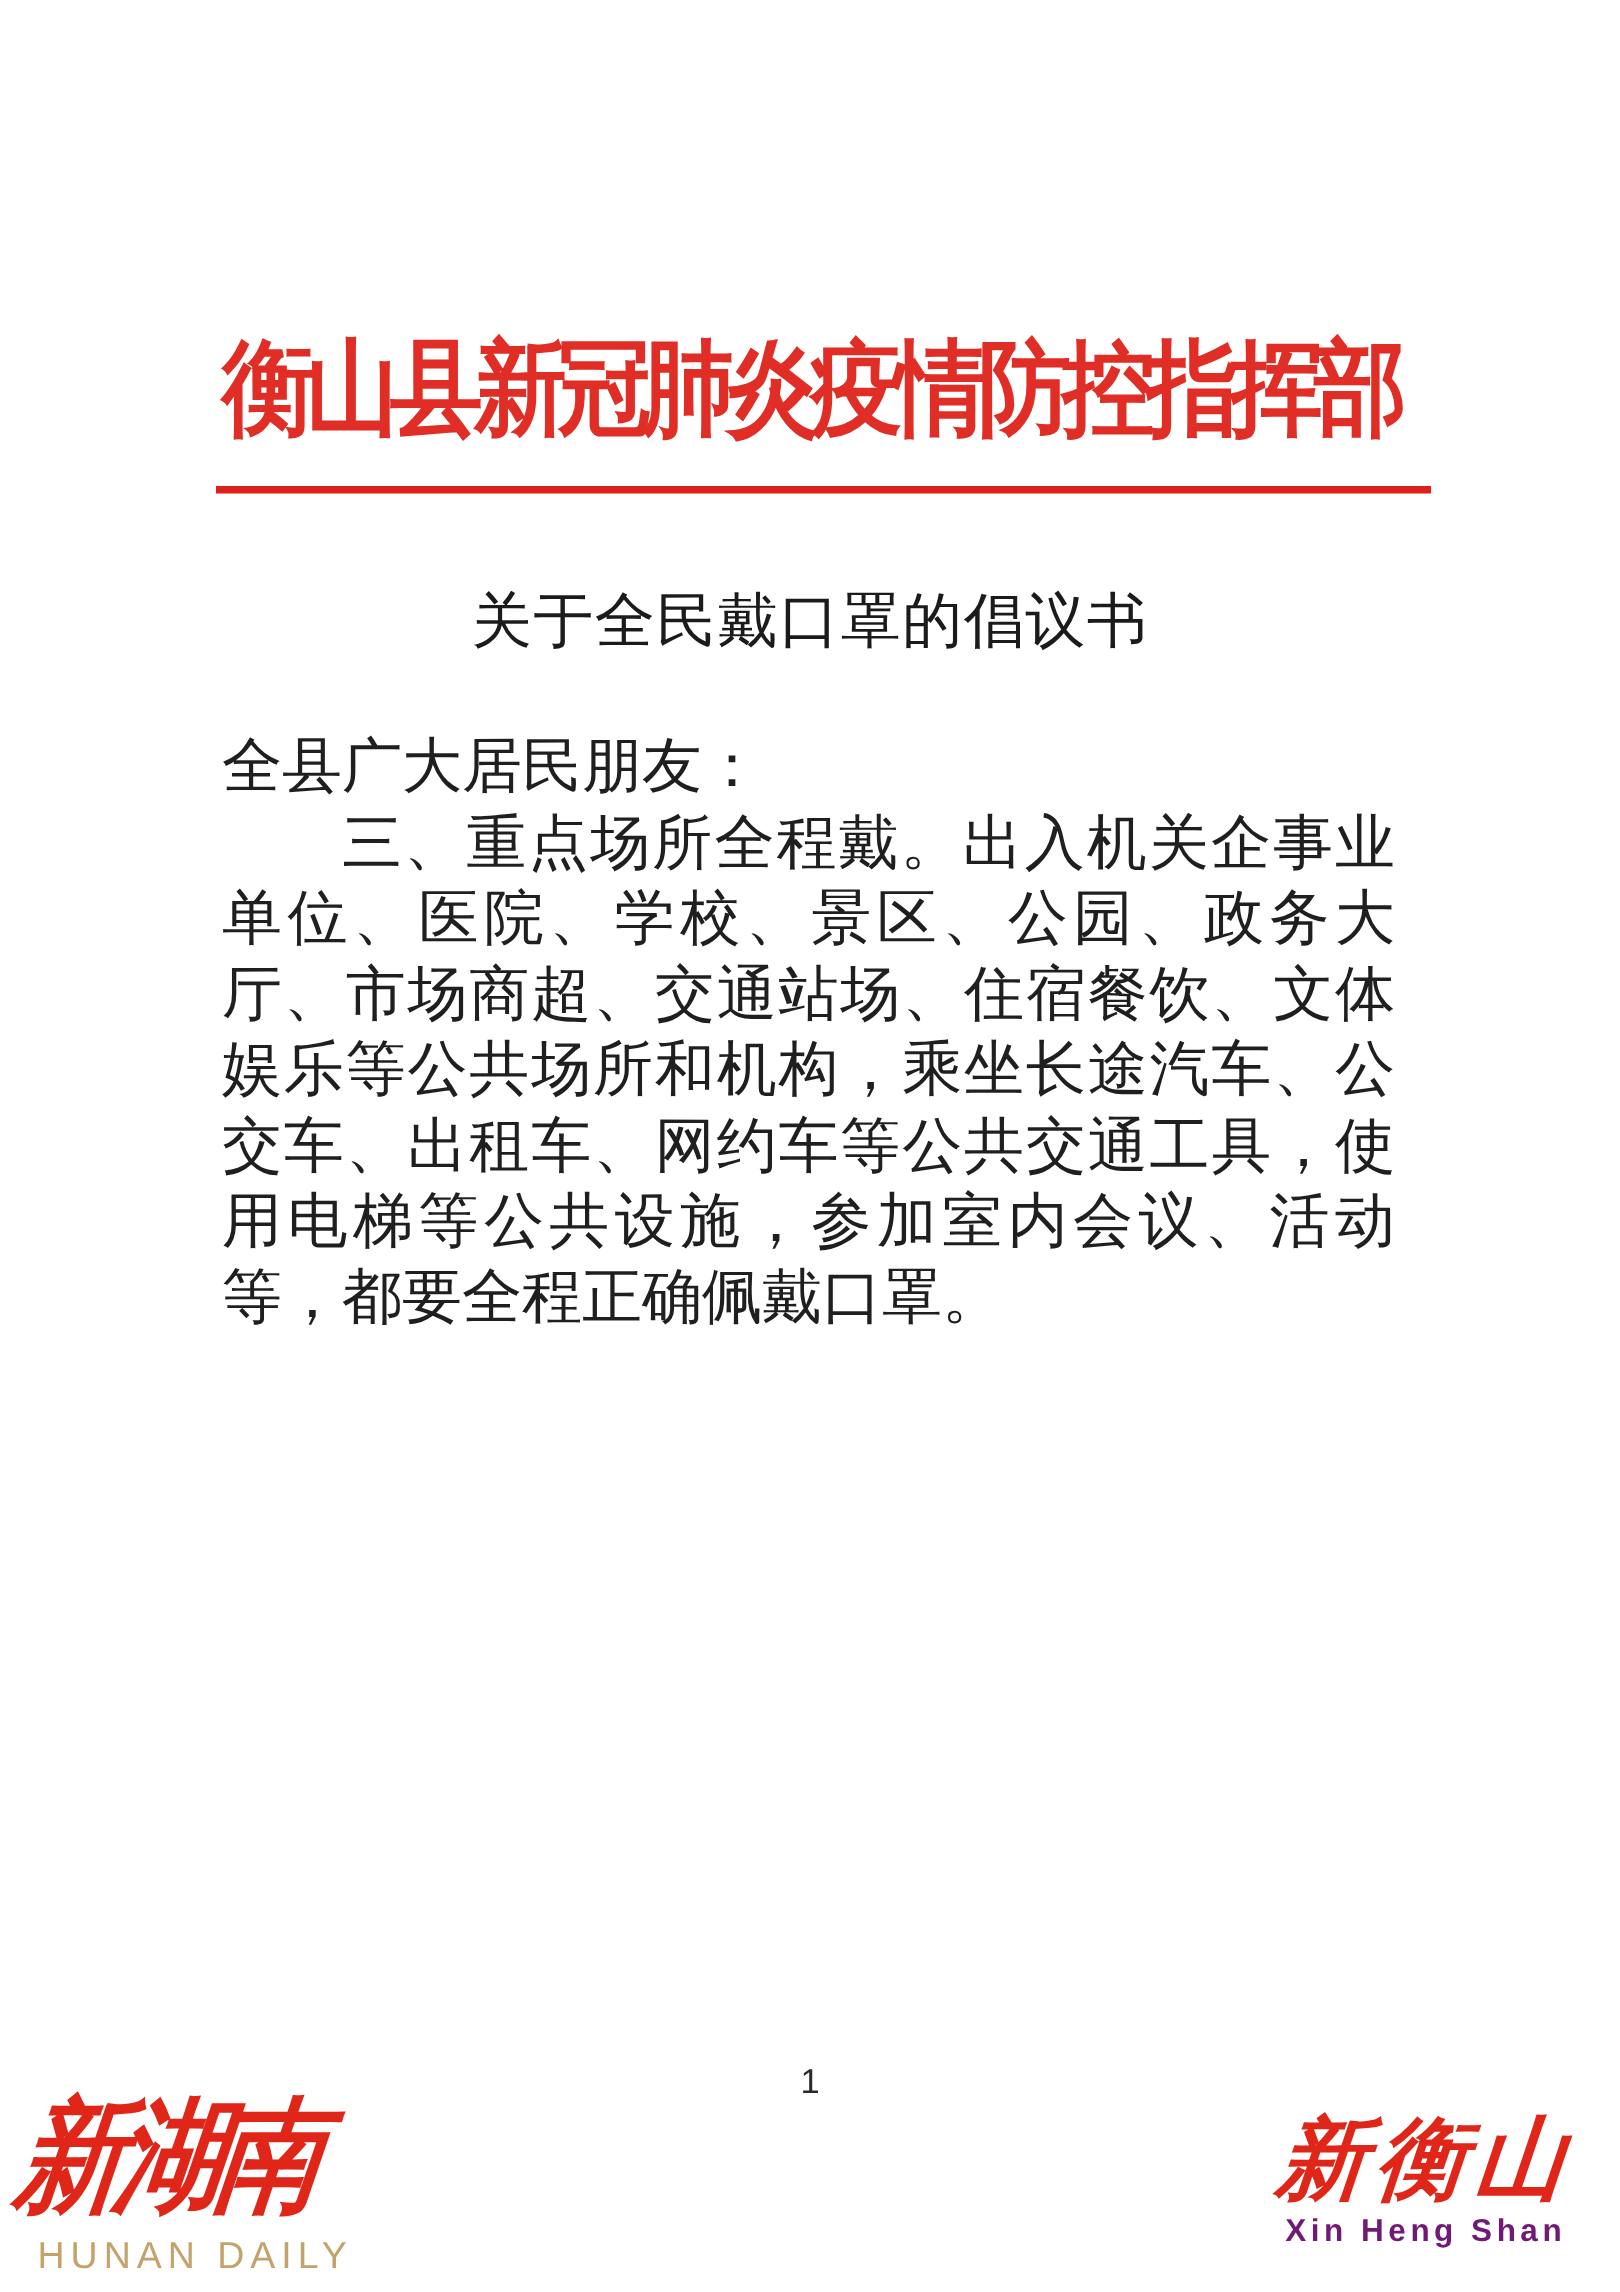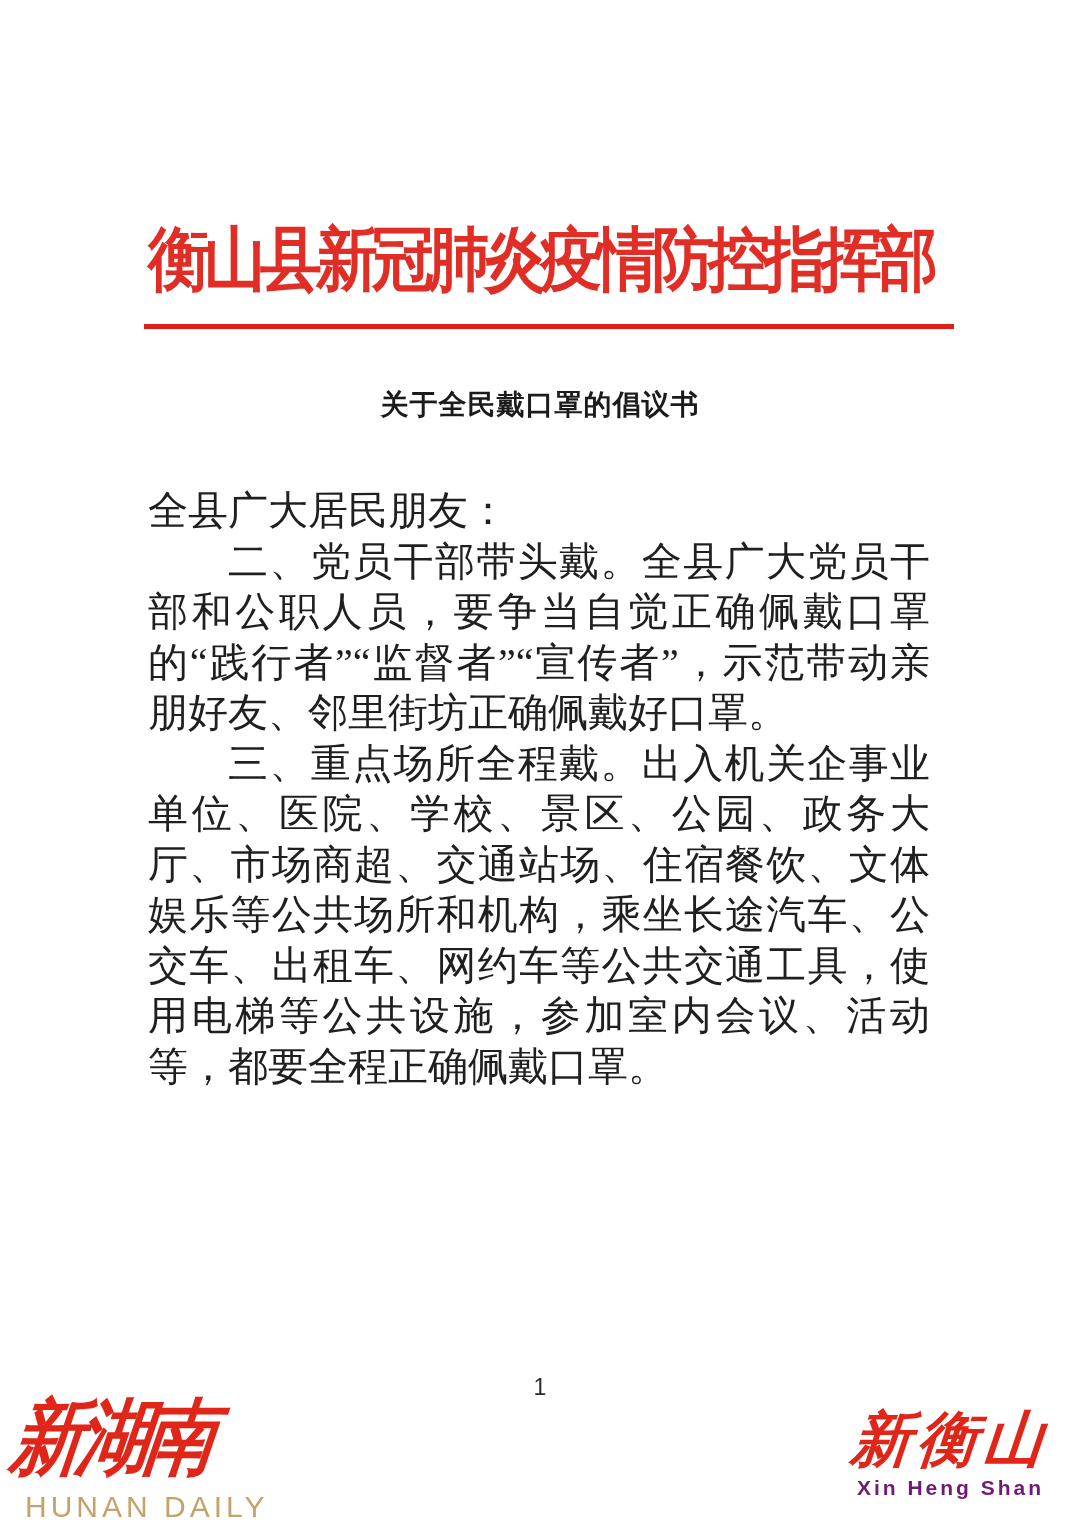--- a/index.html
+++ b/index.html
@@ -39,22 +39,22 @@
     background: #dd2019;
   }
 
   
   .doc-title {
     position: absolute;
     top: 386px;
     left: 0;
     width: 100%;
     text-align: center;
-    font-size: 28px;
-    font-weight: bold;
+    font-size: 40px;
+    font-weight: normal;
     letter-spacing: 1px;
     color: #1b1b1b;
     white-space: nowrap;
   }
 
   
   .body-text {
     position: absolute;
     top: 486px;
     left: 148px;
@@ -95,21 +95,21 @@
     transform: skewX(-7deg) scaleY(1.15);
     transform-origin: left top;
     white-space: nowrap;
     line-height: 88px;
     font-style: italic;
   }
   .logo-left-en {
     margin-top: 14px;
     margin-left: 7px;
     font-family: "Liberation Sans", "DejaVu Sans", sans-serif;
-    font-size: 30px;
+    font-size: 25px;
     letter-spacing: 4px;
     color: #c3a36b;
     white-space: nowrap;
   }
 
   .logo-right {
     position: absolute;
     right: 22px;
     top: 1406px;
     width: 215px;
@@ -142,21 +142,20 @@
 <div class="page">
 
   <div class="org-title">衡山县新冠肺炎疫情防控指挥部</div>
 
   <div class="red-divider"></div>
 
   <h1 class="doc-title">关于全民戴口罩的倡议书</h1>
 
   <div class="body-text">
     <p class="salutation">全县广大居民朋友：</p>
-    <p class="para">二、党员干部带头戴。全县广大党员干部和公职人员，要争当自觉正确佩戴口罩的“践行者”“监督者”“宣传者”，示范带动亲朋好友、邻里街坊正确佩戴好口罩。</p>
     <p class="para">三、重点场所全程戴。出入机关企事业单位、医院、学校、景区、公园、政务大厅、市场商超、交通站场、住宿餐饮、文体娱乐等公共场所和机构，乘坐长途汽车、公交车、出租车、网约车等公共交通工具，使用电梯等公共设施，参加室内会议、活动等，都要全程正确佩戴口罩。</p>
   </div>
 
   <div class="page-number">1</div>
 
   <div class="logo-left">
     <div class="logo-left-cn">新湖南</div>
     <div class="logo-left-en">HUNAN DAILY</div>
   </div>
 

